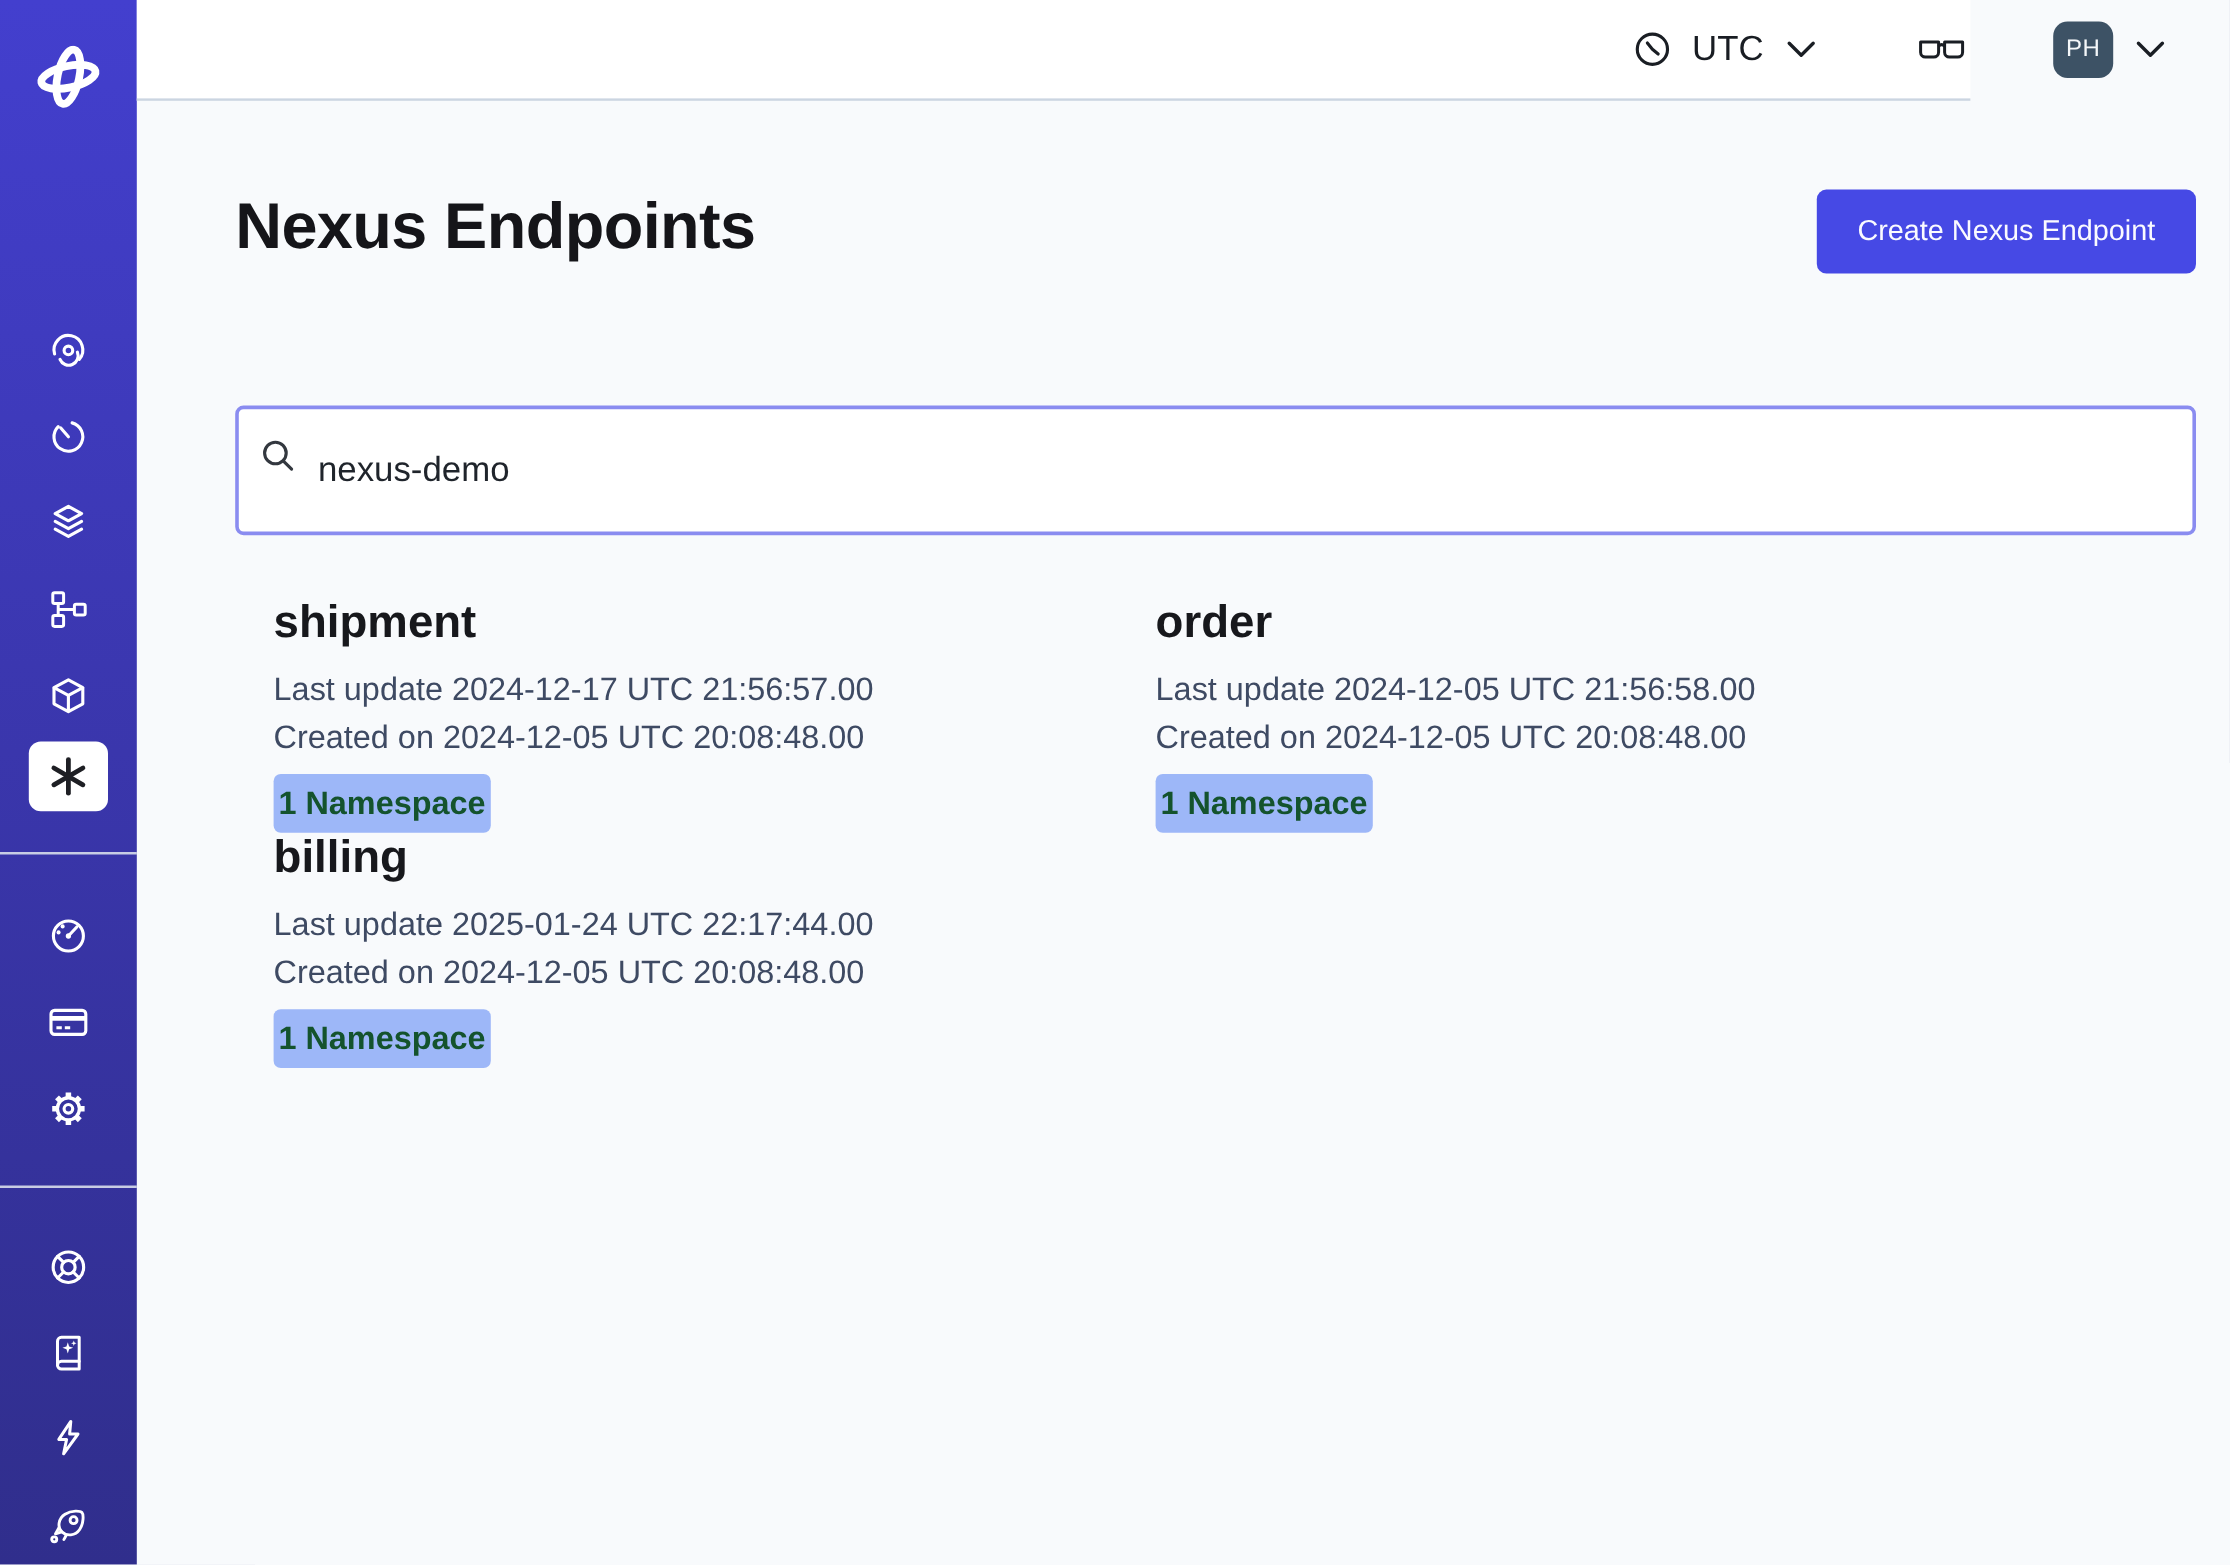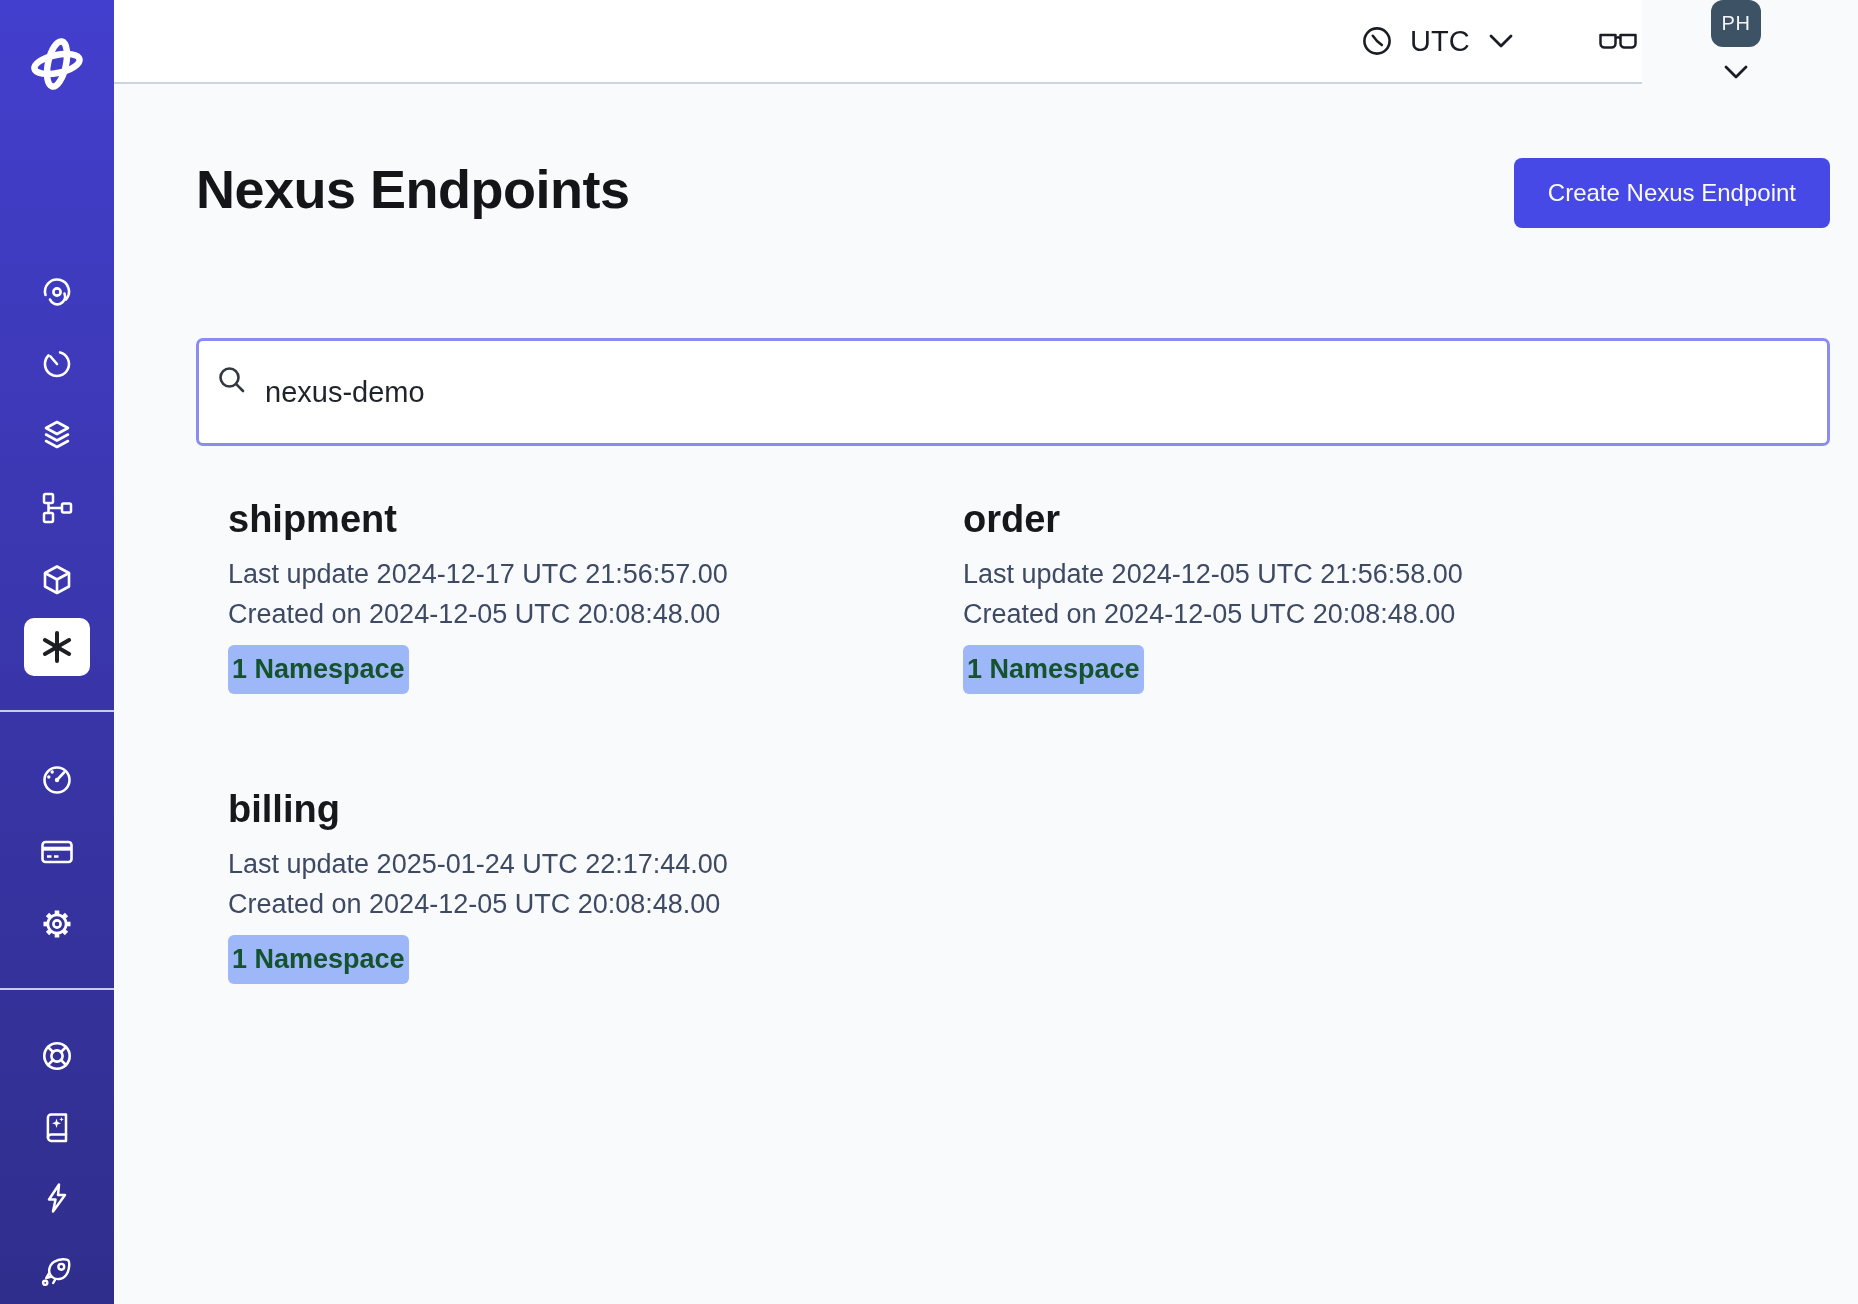--- a/index.html
+++ b/index.html
@@ -19,39 +19,39 @@
   .side-divider{position:absolute;left:0;width:114px;height:0;
                 border-top:2px solid rgba(226,232,240,0.85);}
 
   
   .topbar{position:absolute;left:114px;top:0;width:1528px;height:84px;background:#ffffff;
           border-bottom:2px solid #CBD5E1;box-sizing:border-box;}
   .tz-btn{position:absolute;left:1246px;top:0;height:82px;display:flex;align-items:center;
           gap:16px;cursor:pointer;}
   .tz-label{font-size:29px;color:#191D23;}
   .glasses-btn{position:absolute;left:1483px;top:0;height:82px;display:flex;align-items:center;cursor:pointer;}
-  .user-btn{position:absolute;left:1597px;top:0;height:82px;display:flex;align-items:center;gap:15px;cursor:pointer;flex-direction:column;}
+  .user-btn{position:absolute;left:1597px;top:0;height:82px;display:flex;align-items:center;gap:15px;cursor:pointer;}
   .avatar{width:50px;height:47px;border-radius:12px;background:#3D5265;color:#F4F7F9;
           display:flex;align-items:center;justify-content:center;font-size:20px;letter-spacing:0.5px;}
 
   
   .main{position:absolute;left:114px;top:84px;width:1744px;height:1220px;
         box-sizing:border-box;padding:0 28px 0 82px;}
   .title-row{margin-top:74px;display:flex;align-items:flex-start;justify-content:space-between;height:80px;}
   .page-title{margin:0;font-size:54px;font-weight:700;color:#151519;letter-spacing:-0.5px;}
   .create-btn{height:70px;padding:0 34px;background:#4649E5;color:#FAFAFF;border:none;
               border-radius:8px;font-size:24px;font-family:"Liberation Sans",sans-serif;cursor:pointer;}
 
   .search-wrap{position:relative;margin-top:100px;height:84px;}
   .search-input{width:100%;height:108px;box-sizing:border-box;border:3px solid #8A8CF0;border-radius:7px;
                 background:#ffffff;padding:0 20px 0 66px;font-size:29px;color:#1F242B;
                 font-family:"Liberation Sans",sans-serif;outline:none;}
   .search-icon{position:absolute;left:20px;top:26px;pointer-events:none;}
 
-  .cards{margin-top:76px;display:grid;grid-template-columns:735px 735px;row-gap:94px;}
+  .cards{margin-top:76px;display:grid;grid-template-columns:735px 735px;}
   .card{padding-left:32px;cursor:pointer;}
   .card-title{margin:0;font-size:38px;font-weight:700;color:#17181C;}
   .card-line{margin-top:18px;font-size:27px;color:#3E4A63;line-height:30px;}
   .card-line + .card-line{margin-top:10px;}
   .badge{display:inline-block;margin-top:16px;background:#9DB7F8;color:#14532d;
          font-size:27px;font-weight:700;border-radius:6px;padding:9px 4px;}
 </style>
 </head>
 <body>
 

